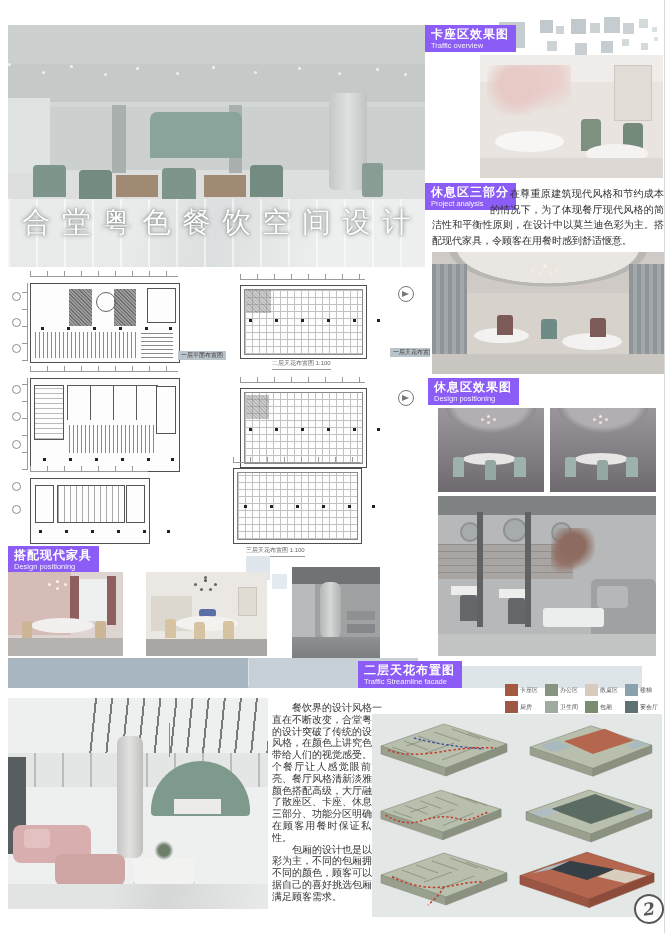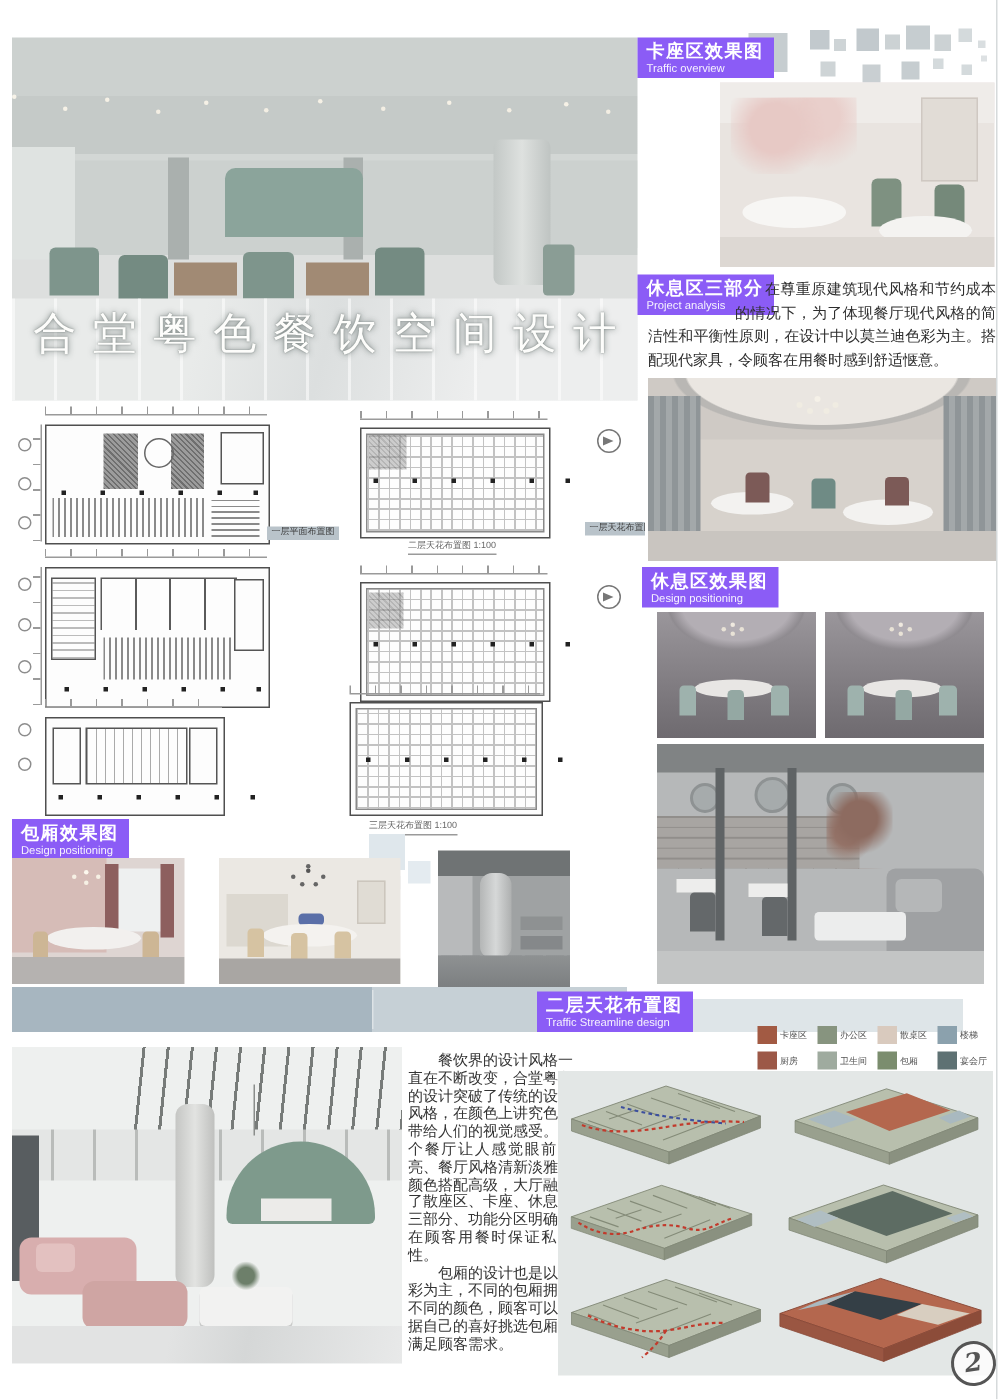--- a/index.html
+++ b/index.html
@@ -229,21 +229,21 @@
   </div>
 
   <div class="dimh" style="left:233px;top:457px;width:127px;"></div>
   <div class="plan" style="left:233px;top:468px;width:127px;height:74px;">
     <div class="grid"></div>
     <div class="coldots" style="left:10px;top:48%;"></div>
   </div>
   <div class="plan-cap-txt" style="left:246px;top:546px;">三层天花布置图 1:100</div>
 
   <div class="sec-chip" style="left:8px;top:546px;">
-    <div class="zh">包厢效果图</div>
+    <div class="zh">搭配现代家具</div>
     <div class="en">Design positioning</div>
   </div>
 
   <span class="sq" style="left:246px;top:556px;width:24px;height:24px;background:#dfe7ec;"></span>
   <span class="sq" style="left:272px;top:574px;width:15px;height:15px;background:#e4ebf0;"></span>
   <span class="sq" style="left:258px;top:584px;width:9px;height:9px;background:#eaf0f3;"></span>
 
   <div class="photo" style="left:8px;top:572px;width:115px;height:84px;background:#ded5d2;">
     <div class="ph" style="left:0;top:0;width:55%;height:75%;background:#d6bcb7;"></div>
     <div class="ph" style="left:56%;top:8%;width:36%;height:50%;background:#eef0f0;"></div>
@@ -325,21 +325,21 @@
       background:#c3c5c5;"></div>
   </div>
 
   <div class="bar-leisure">
   </div>
   <div class="bar-divider"></div>
 
   <div class="traffic-ext"></div>
   <div class="sec-chip" style="left:358px;top:661px;">
     <div class="zh">二层天花布置图</div>
-    <div class="en">Traffic Streamline design</div>
+    <div class="en">Traffic Streamline facade</div>
   </div>
 
   <div class="legend">
     <div class="lg-cell">
         <span class="sw" style="background: rgb(162, 90, 67);"></span>
         <span class="lg-label">卡座区</span>
       </div>
     <div class="lg-cell">
         <span class="sw" style="background: rgb(135, 148, 127);"></span>
         <span class="lg-label">办公区</span>

